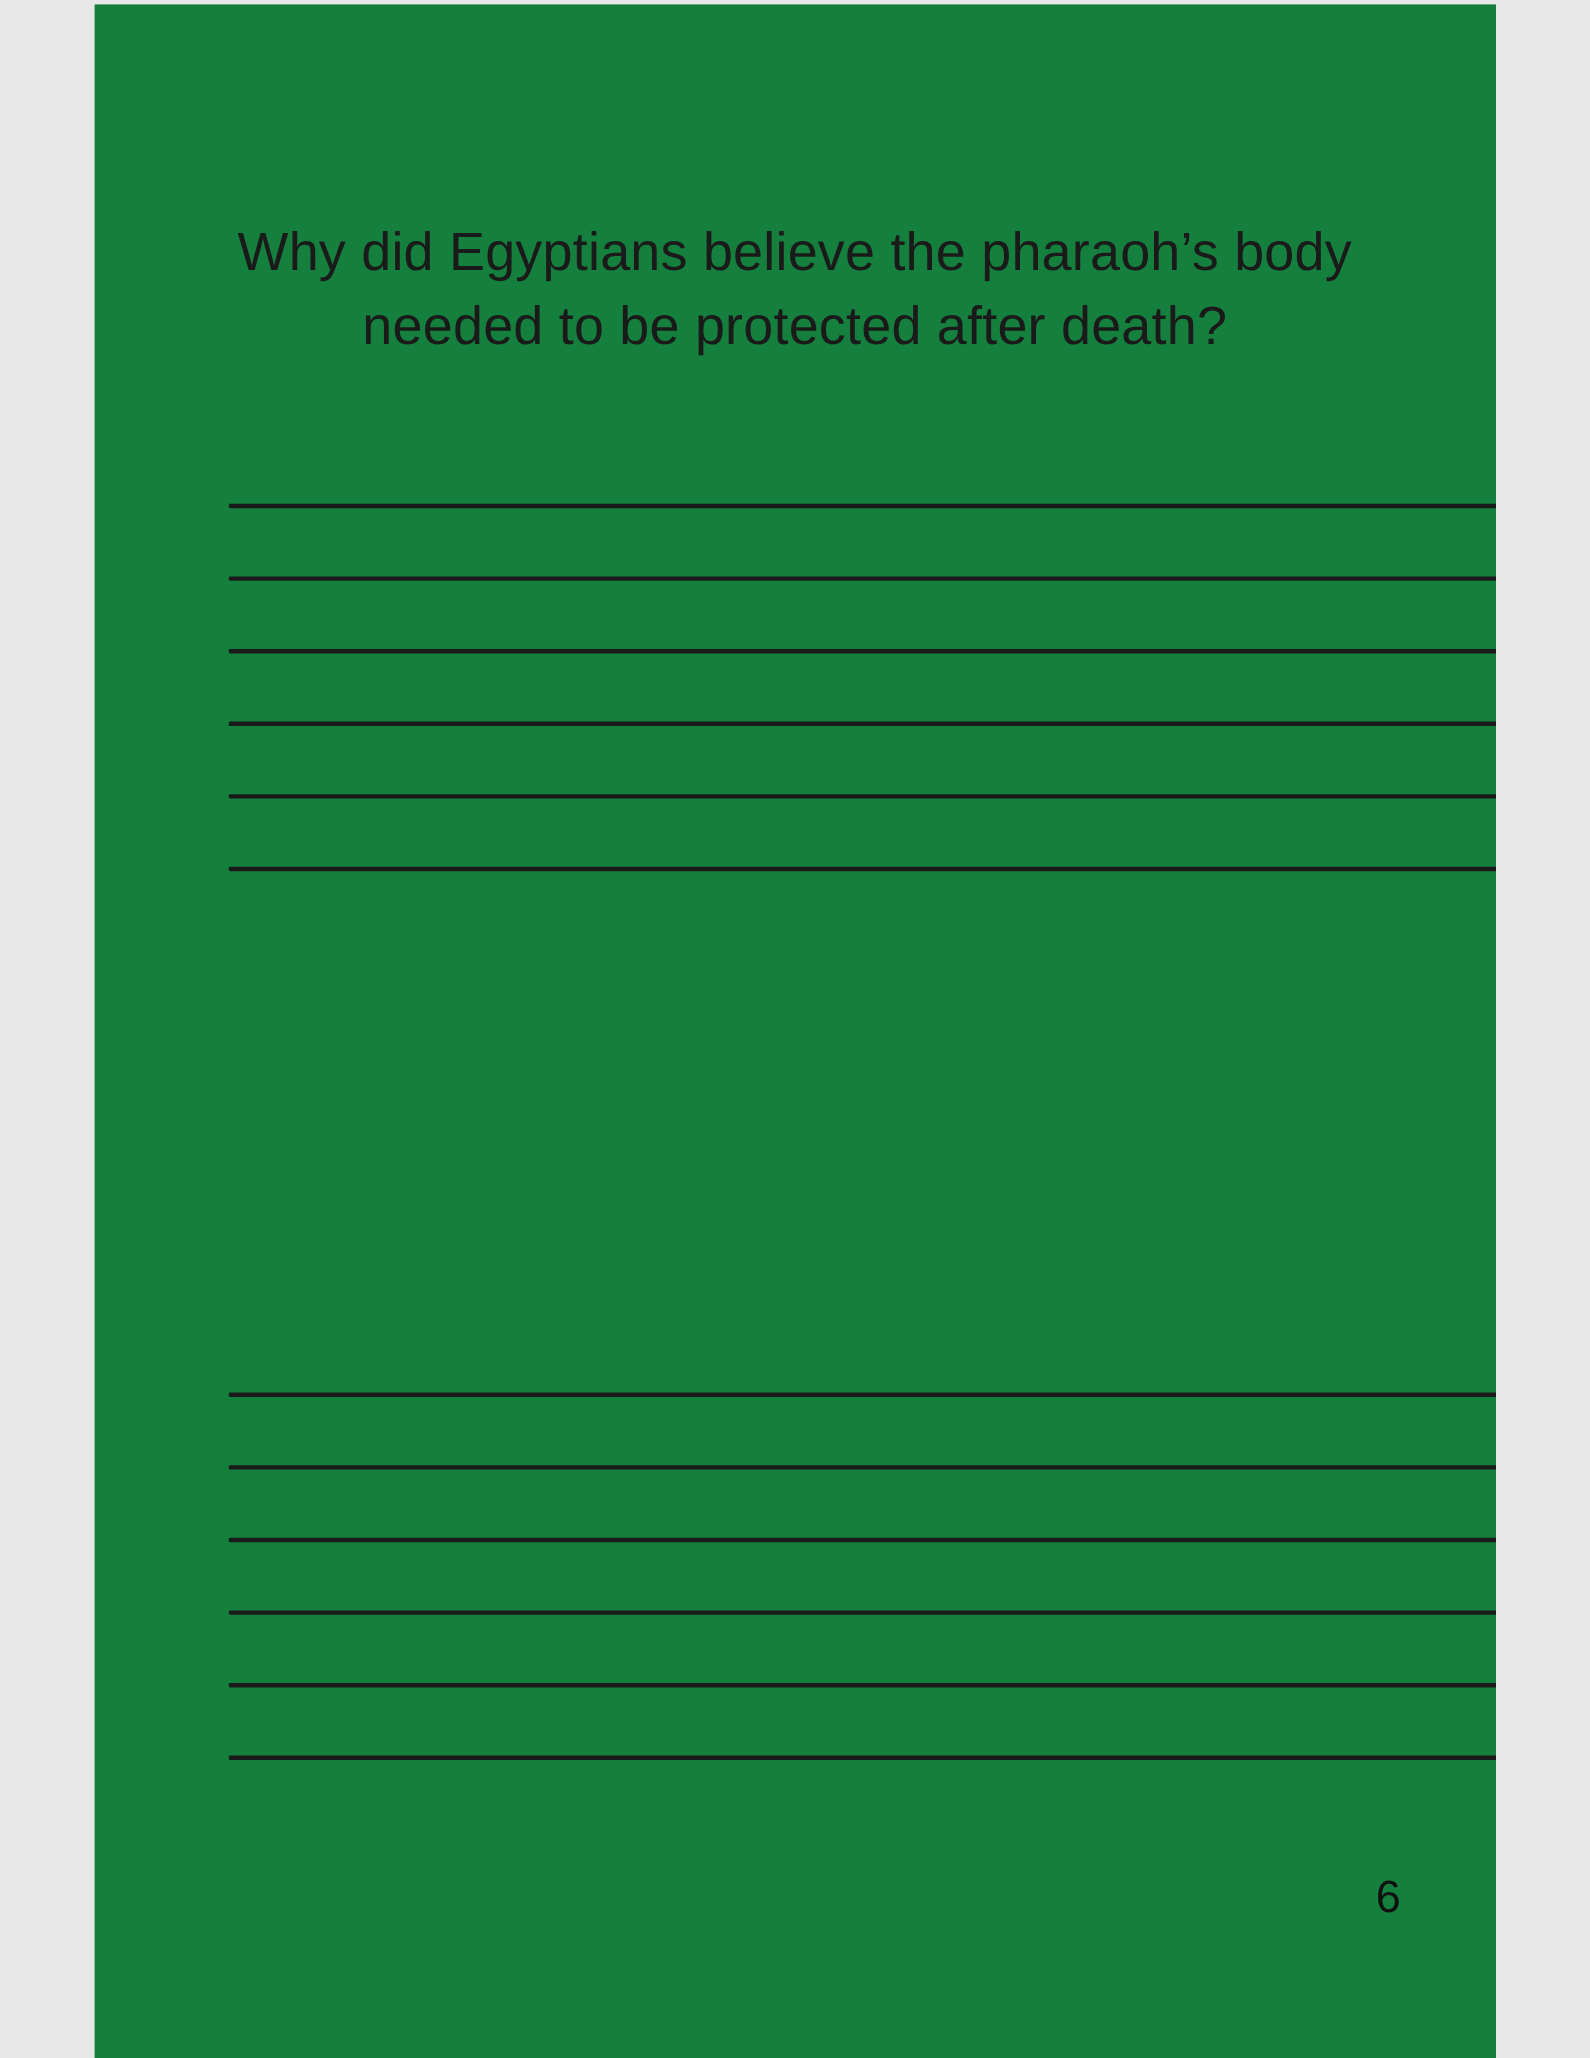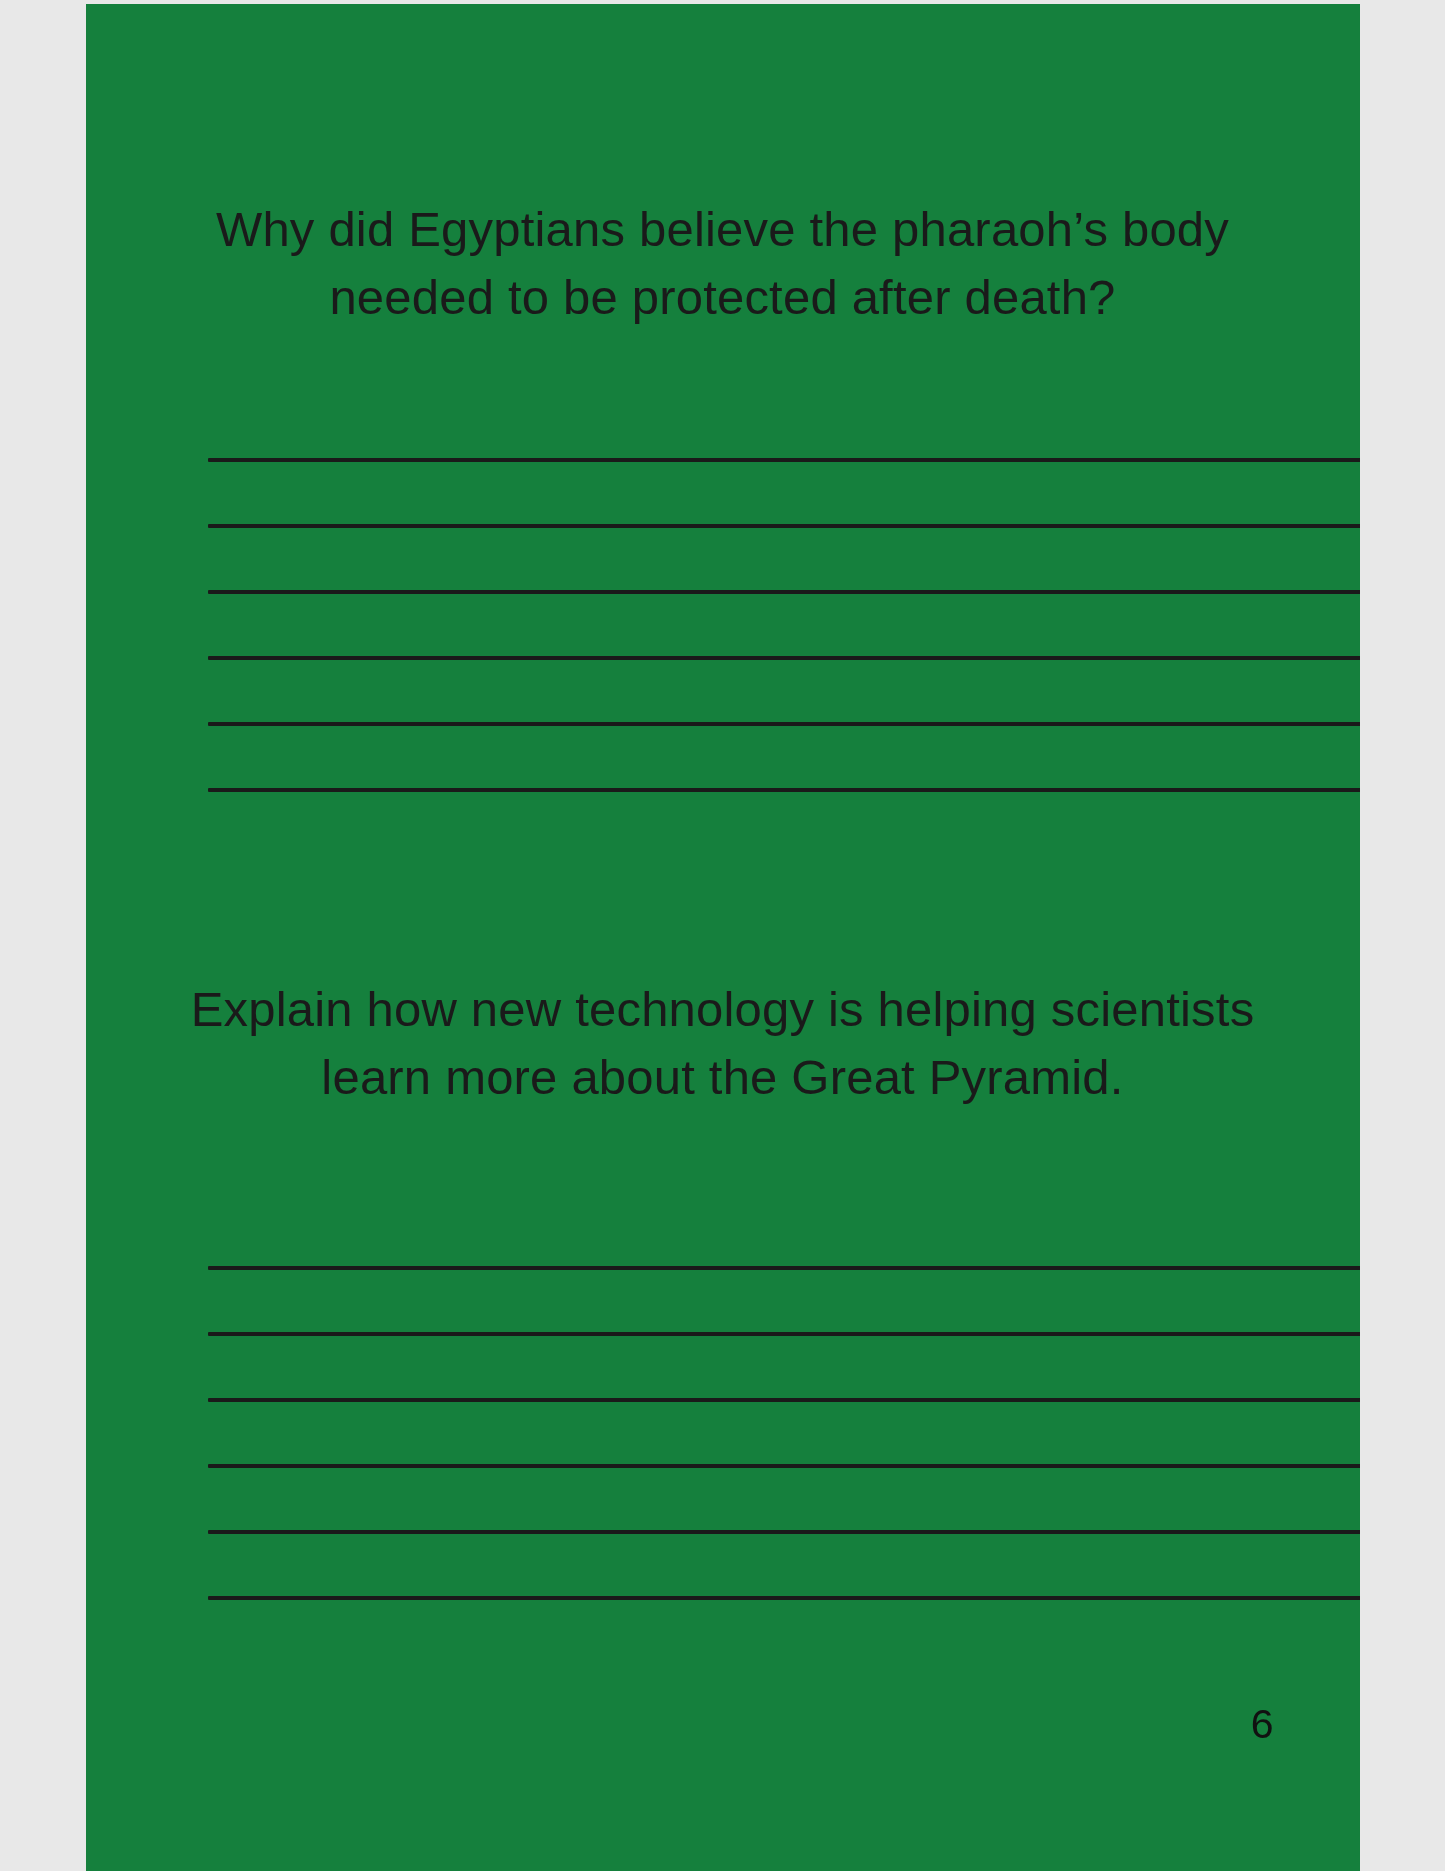--- a/index.html
+++ b/index.html
@@ -60,21 +60,20 @@
 
   <div class="answer-lines set1">
       <div class="answer-line"></div>
       <div class="answer-line"></div>
       <div class="answer-line"></div>
       <div class="answer-line"></div>
       <div class="answer-line"></div>
       <div class="answer-line"></div>
     </div>
 
-  <div class="question q2">Explain how new technology is helping scientists learn more about the Great Pyramid.</div>
 
   <div class="answer-lines set2">
       <div class="answer-line"></div>
       <div class="answer-line"></div>
       <div class="answer-line"></div>
       <div class="answer-line"></div>
       <div class="answer-line"></div>
       <div class="answer-line"></div>
     </div>
 

